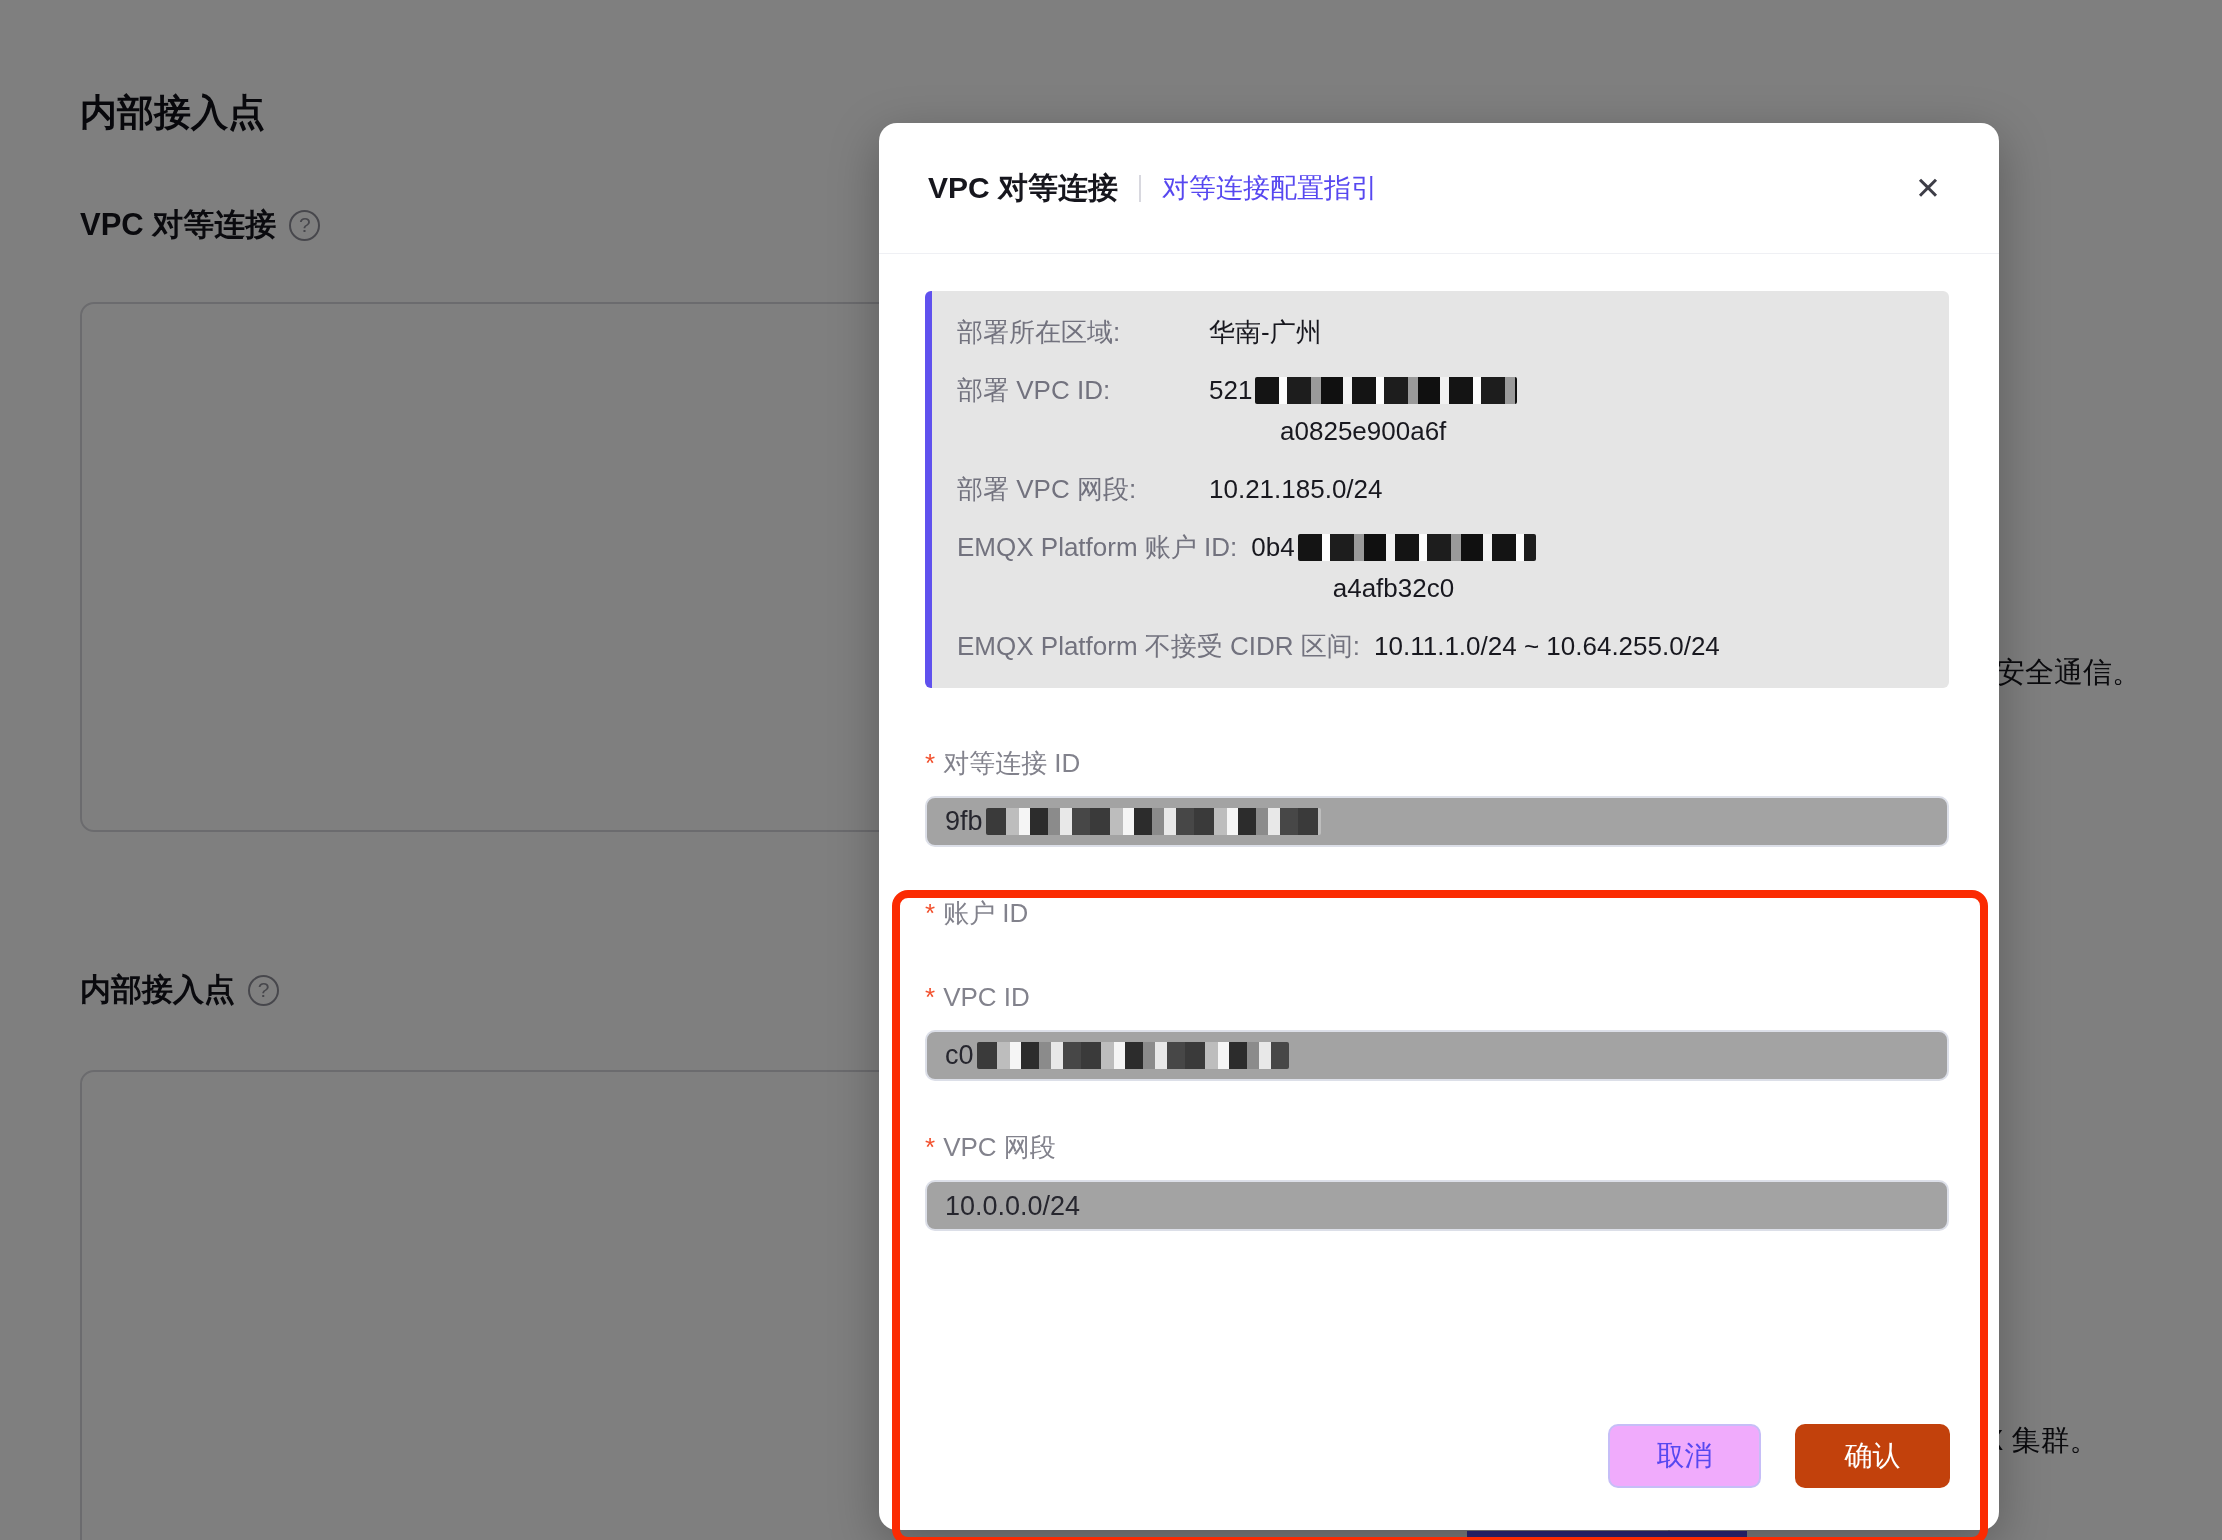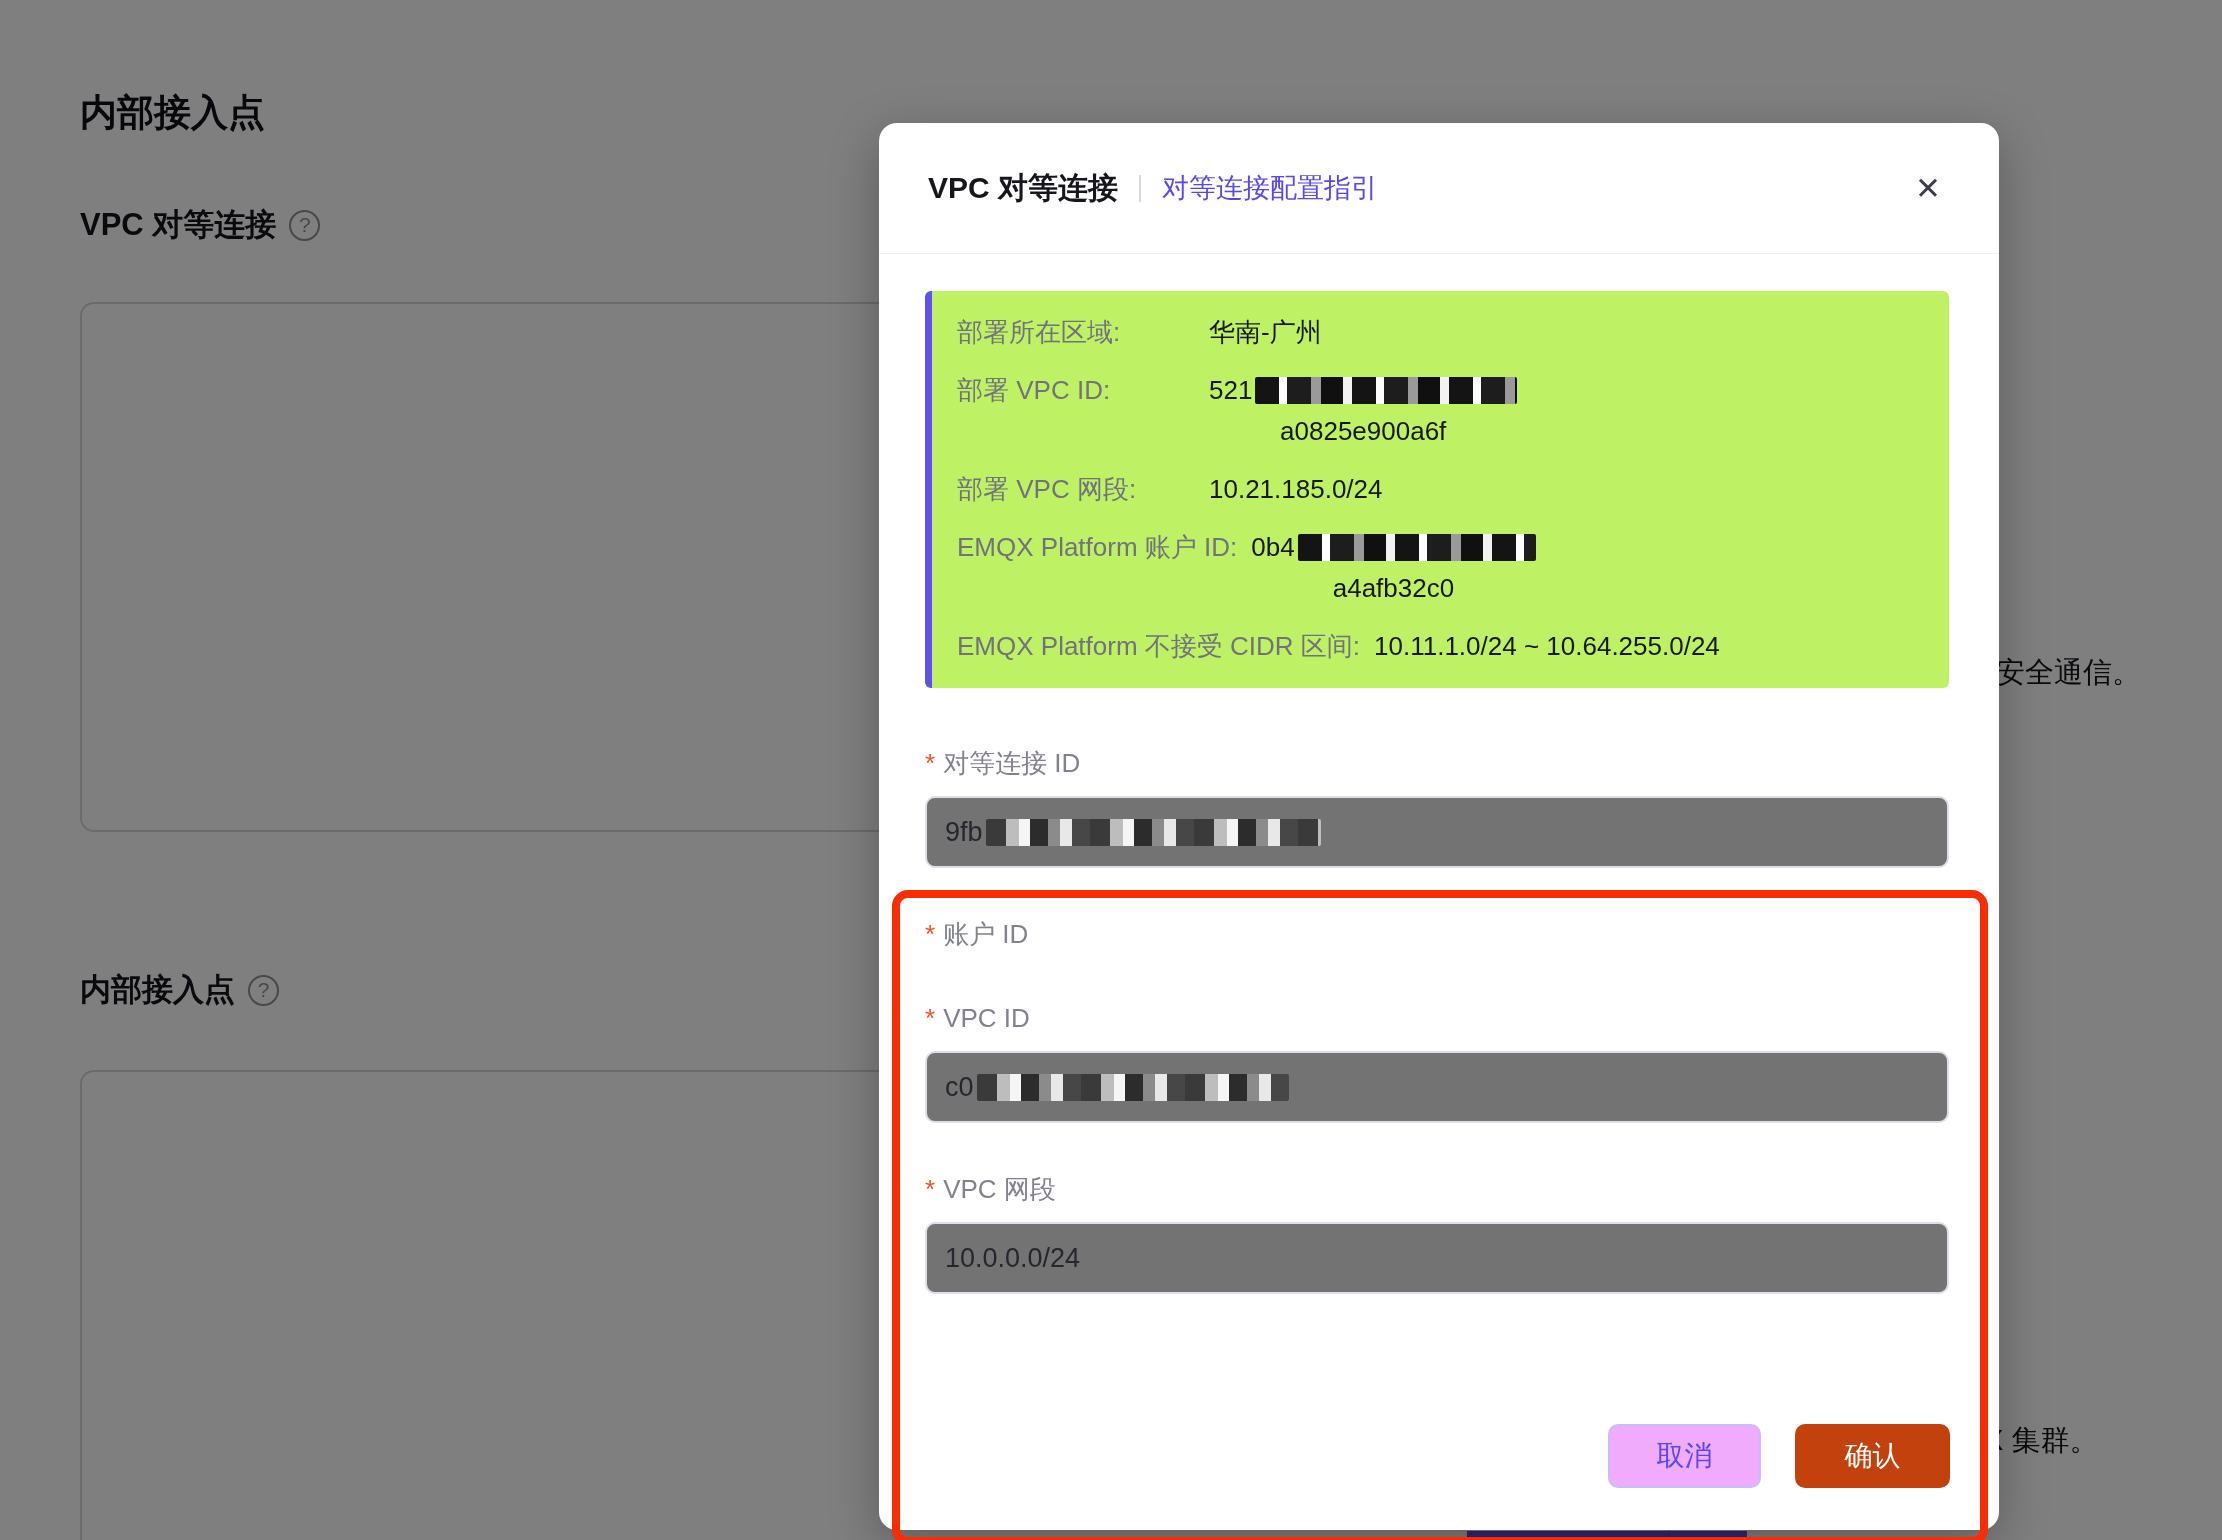--- a/index.html
+++ b/index.html
@@ -31,38 +31,38 @@
   .m-header { height:131px; display:flex; align-items:center; padding:0 58px 0 49px;
     border-bottom:1px solid #eff0f4; }
   .m-title { font-size:30px; font-weight:700; color:#16161d; }
   .m-divider { width:2px; height:27px; background:#d8d8df; margin:0 21px; }
   .m-guide { font-size:27px; color:#5748f0; text-decoration:none; cursor:pointer; }
   .m-close { margin-left:auto; font-size:31px; color:#3d3d47; line-height:1; cursor:pointer;
     background:none; border:none; font-family:inherit; }
   .m-body { padding:0 50px 0 46px; position:relative; }
 
   
-  .info-box { margin-top:37px; background:#bef264; border-left:7px solid #6051ee; border-radius:6px;
+  .info-box { margin-top:37px; background:#e5e5e5; border-left:7px solid #6051ee; border-radius:6px;
     padding:21px 20px 21px 25px; display:flex; flex-direction:column; gap:17px; font-size:26px; }
   .i-row { display:flex; line-height:41px; }
   .i-label { color:#72727e; min-width:252px; padding-right:14px; white-space:nowrap; flex:none; }
   .i-value { color:#18181f;text-align:center; }
   .i-line { white-space:nowrap; }
 
   
   .rd { display:inline-block; height:27px; vertical-align:-5px; border-radius:2px; margin-left:3px; }
   .rd-dark { background:repeating-linear-gradient(90deg,#141414 0 24px,#fdfdfd 24px 32px,#1d1d1d 32px 56px,#9a9a9a 56px 66px,#101010 66px 88px,#f2f2f2 88px 97px); }
   .rd-mid  { background:repeating-linear-gradient(90deg,#3a3a3a 0 20px,#bdbdbd 20px 33px,#f5f5f5 33px 44px,#2c2c2c 44px 62px,#8b8b8b 62px 74px,#e8e8e8 74px 86px,#474747 86px 104px); }
 
   
   .m-form { margin-top:57px; }
   .field { margin-bottom:48px; }
   .f-label { font-size:26px; color:#82828c; margin-bottom:15px; line-height:36px; }
   .f-star { color:#f2502d; margin-right:8px; }
-  .f-input { width:100%; height:72px; border:2px solid #dcdfe8; border-radius:10px; background:#737373;
+  .f-input { width:100%; height:51px; border:2px solid #dcdfe8; border-radius:10px; background:#a3a3a3;
     font-size:27px; color:#26262e; padding:0 18px; display:flex; align-items:center;
     font-family:inherit; }
   input.f-input { display:block; line-height:56px; }
 
   
   .annot { position:absolute; left:13px; top:599px; width:1096px; height:655px;
     border:8px solid #fb2b02; border-radius:16px; pointer-events:none; z-index:6; }
 
   
   .m-footer { position:absolute; top:1301px; right:49px; display:flex; gap:34px; }

